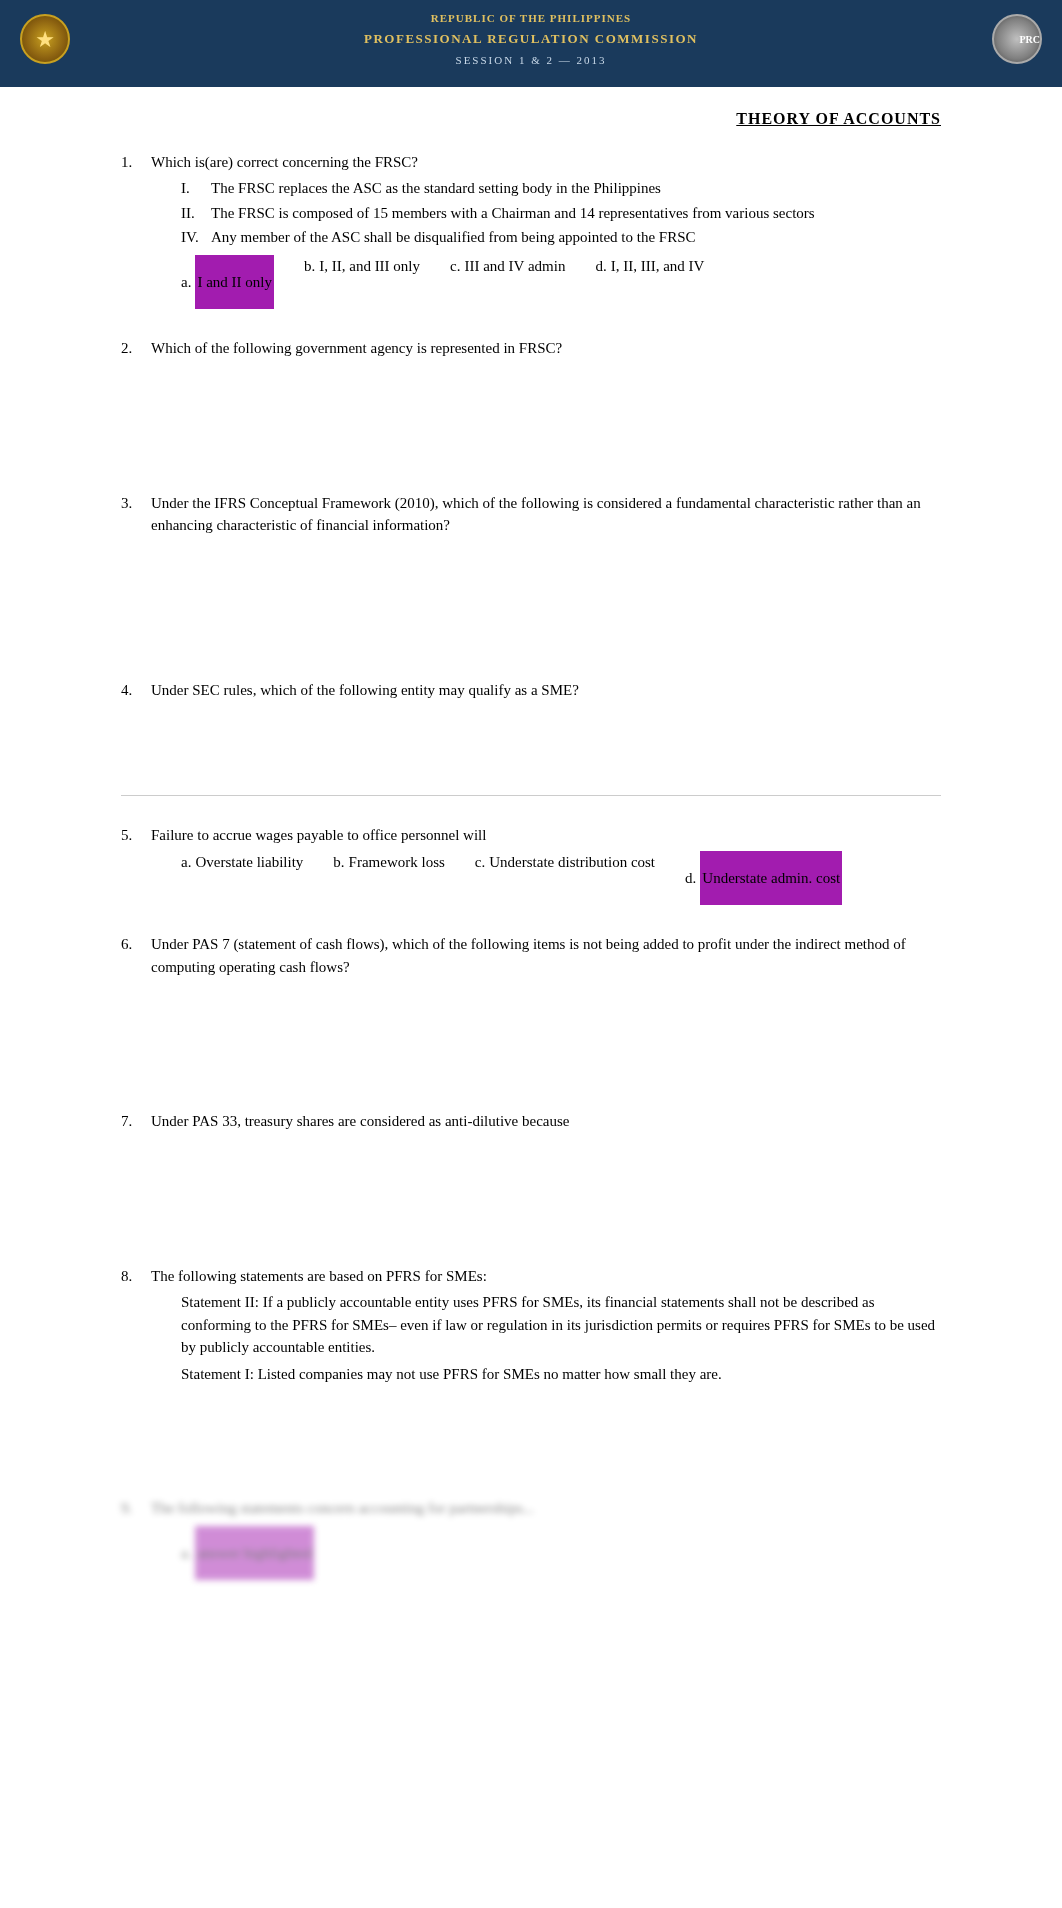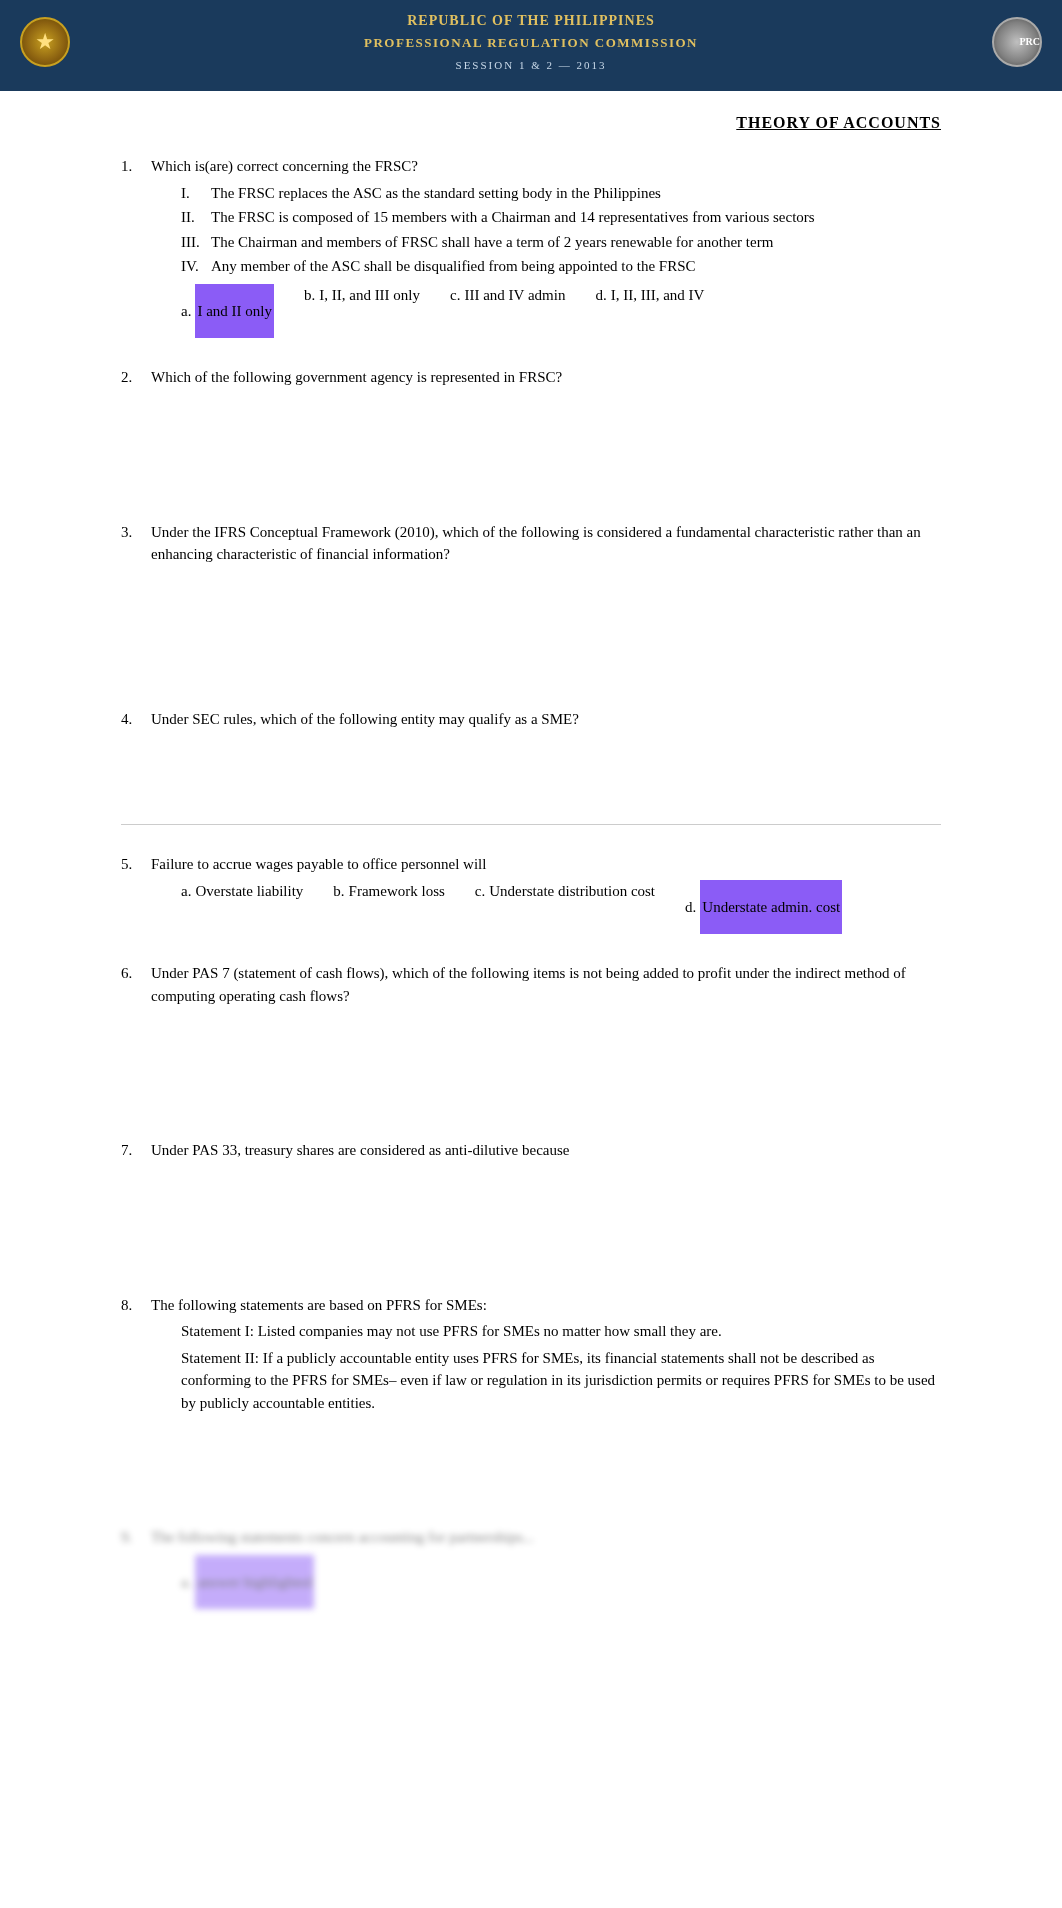--- a/index.html
+++ b/index.html
@@ -57,21 +57,21 @@
     }
 
     .header-center-text {
       flex: 1;
       text-align: center;
       padding: 0 10px;
     }
 
     .header-subtitle {
       color: #e0c060;
-      font-size: 14px;
+      font-size: 11px;
       letter-spacing: 1px;
       font-weight: bold;
       text-transform: uppercase;
       margin-bottom: 2px;
     }
 
     .header-org-name {
       color: #e0c060;
       font-size: 13px;
       letter-spacing: 1.5px;
@@ -160,21 +160,21 @@
       margin-right: 30px;
       display: flex;
       align-items: baseline;
     }
 
     .choice-letter {
       margin-right: 4px;
     }
 
     .highlight-yellow {
-      background-color: #8b5cf6;
+      background-color: #a21caf;
       padding: 16px 2px;
     }
 
     .divider-line {
       border: none;
       border-top: 1px solid #ccc;
       margin: 10px 0 20px 0;
     }
 
     .blurred-section {
@@ -223,24 +223,20 @@
     <ul class="roman-list">
       <li>
         <span class="roman-num">I.</span>
         <span>The FRSC replaces the ASC as the standard setting body in the Philippines</span>
       </li>
       <li>
         <span class="roman-num">II.</span>
         <span>The FRSC is composed of 15 members with a Chairman and 14 representatives from various sectors</span>
       </li>
       <li>
-        <span class="roman-num">III.</span>
-        <span>The Chairman and members of FRSC shall have a term of 2 years renewable for another term</span>
-      </li>
-      <li>
         <span class="roman-num">IV.</span>
         <span>Any member of the ASC shall be disqualified from being appointed to the FRSC</span>
       </li>
     </ul>
     <div class="choices-row">
       <div class="choice-item">
         <span class="choice-letter">a.</span>
         <span class="highlight-yellow">I and II only</span>
       </div>
       <div class="choice-item">
@@ -324,22 +320,22 @@
     </div>
     <div style="height: 100px;"></div>
   </div>
 
   <div class="question-block">
     <div class="question-number-row">
       <span class="q-number">8.</span>
       <span class="q-text">The following statements are based on PFRS for SMEs:</span>
     </div>
     <div class="statement-block">
+      <div class="statement-item">Statement II: If a publicly accountable entity uses PFRS for SMEs, its financial statements shall not be described as conforming to the PFRS for SMEs– even if law or regulation in its jurisdiction permits or requires PFRS for SMEs to be used by publicly accountable entities.</div>
       <div class="statement-item">Statement I: Listed companies may not use PFRS for SMEs no matter how small they are.</div>
-      <div class="statement-item">Statement II: If a publicly accountable entity uses PFRS for SMEs, its financial statements shall not be described as conforming to the PFRS for SMEs– even if law or regulation in its jurisdiction permits or requires PFRS for SMEs to be used by publicly accountable entities.</div>
     </div>
     <div style="height: 80px;"></div>
   </div>
 
   <div class="question-block blurred-section">
     <div class="question-number-row">
       <span class="q-number">9.</span>
       <span class="q-text">The following statements concern accounting for partnerships...</span>
     </div>
     <div class="choices-row" style="margin-top:6px;">

